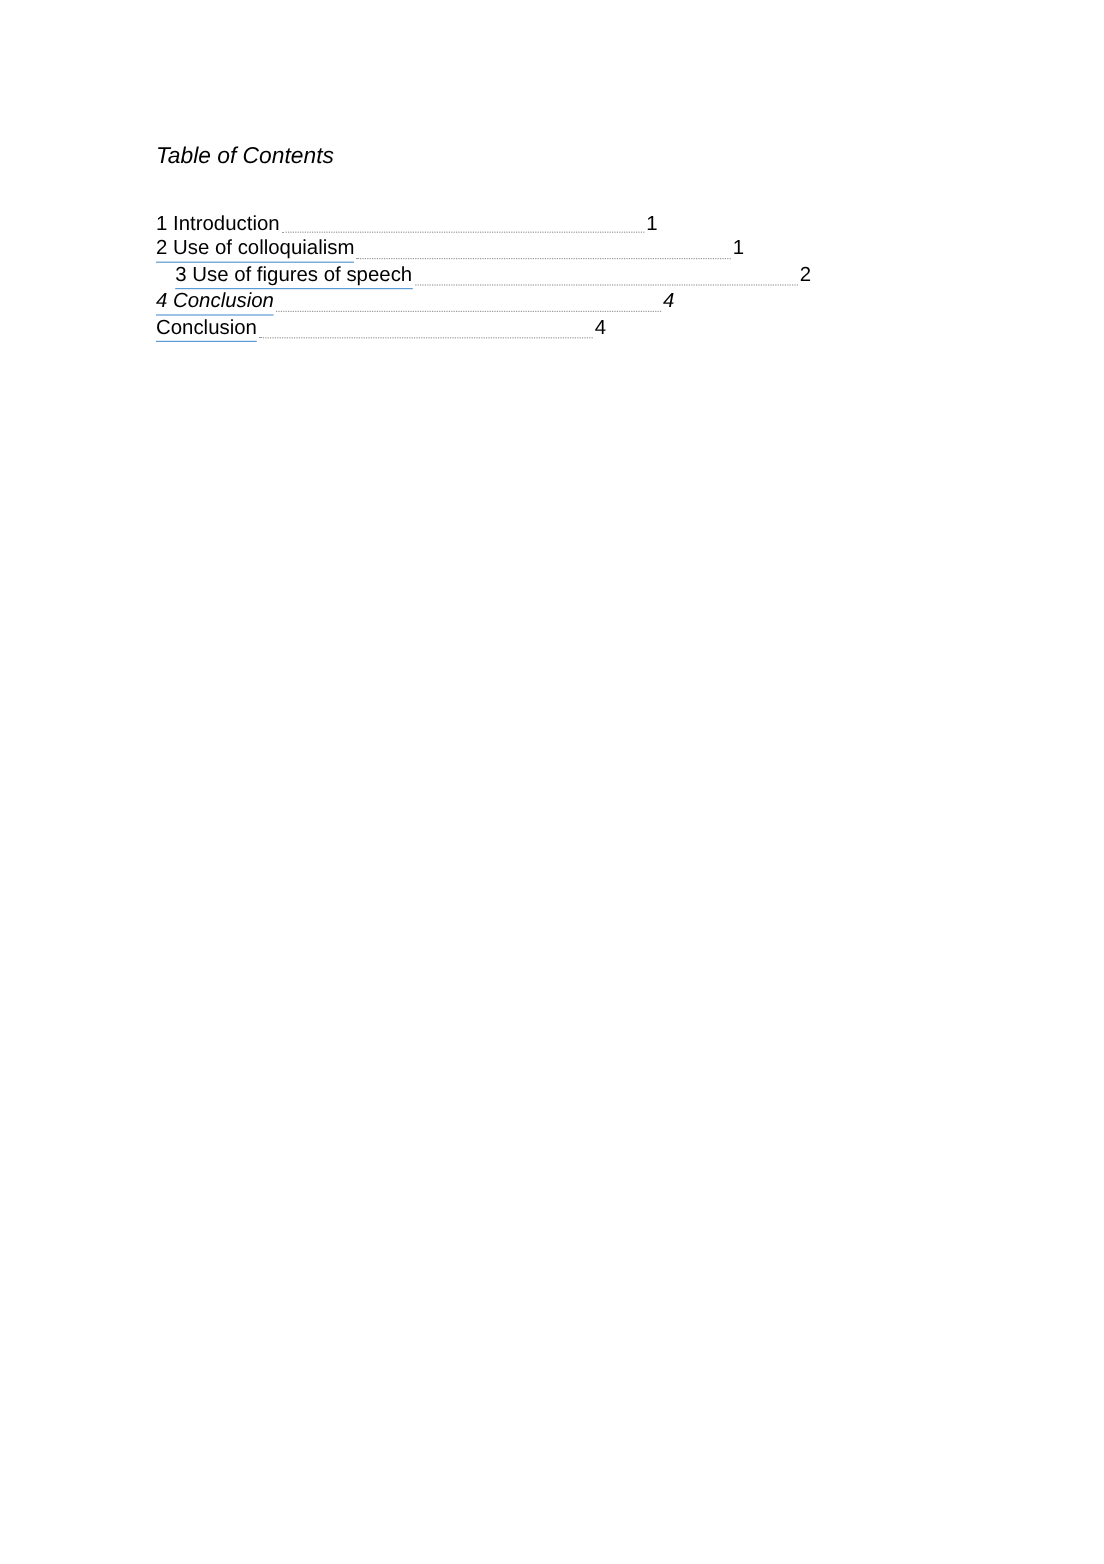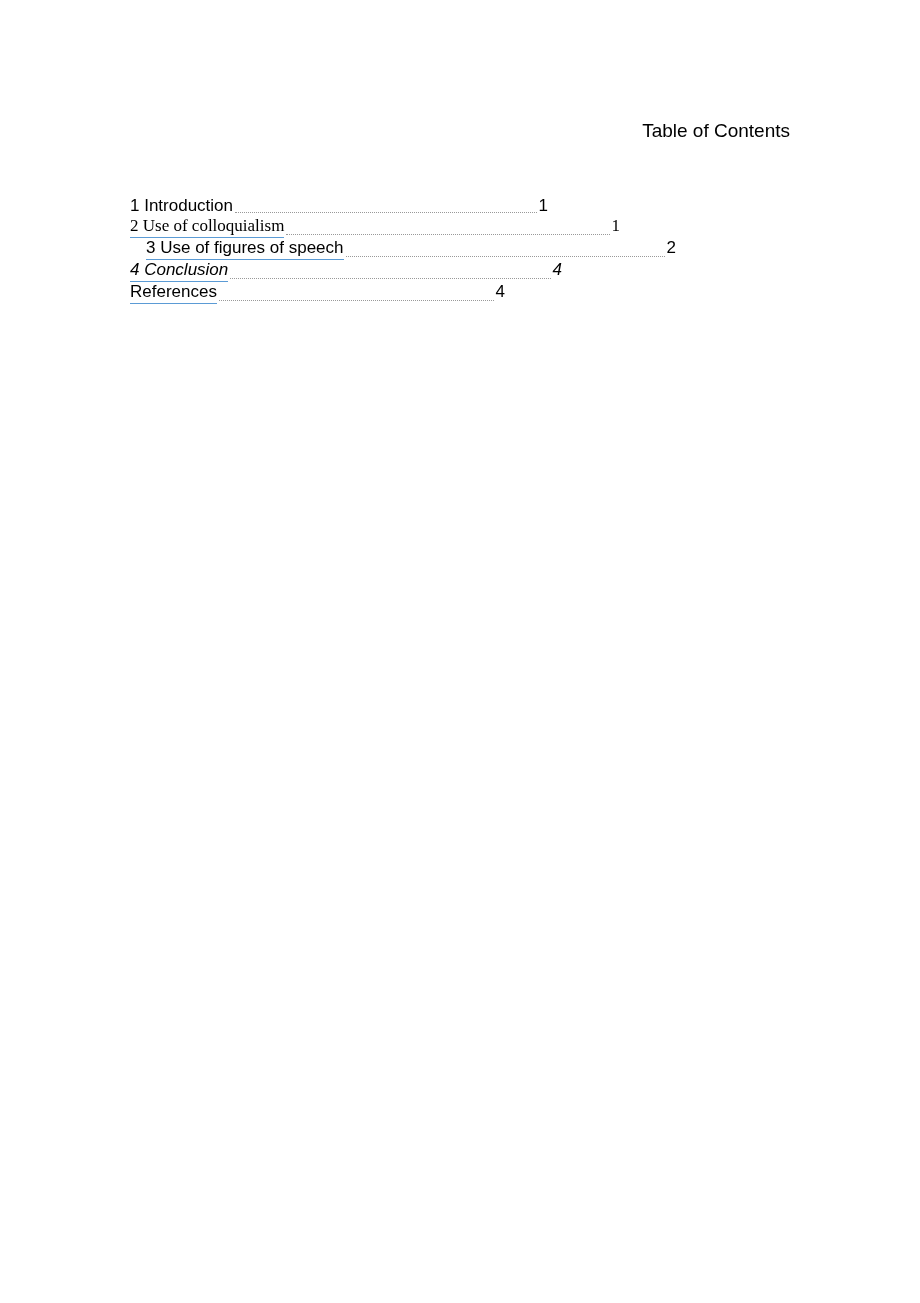--- a/index.html
+++ b/index.html
@@ -9,24 +9,25 @@
     }
     body {
       width: 920px;
       height: 1303px;
       background: #ffffff;
       font-family: Arial, Helvetica, sans-serif;
       color: #000000;
       padding: 120px 130px 0 130px;
     }
     .title {
-      text-align: right;
+      text-align: left;
       font-size: 19px;
-      margin-bottom: 54px;
+      margin-bottom: 35px;
       font-weight: normal;
+      font-style: italic;
     }
     .toc-list {
       display: flex;
       flex-direction: column;
     }
     .toc-entry {
       display: flex;
       align-items: baseline;
       font-size: 17px;
       white-space: nowrap;
@@ -43,21 +44,21 @@
       min-width: 10px;
       border-bottom: 1px dotted #999;
       margin: 0 2px 3px 2px;
       height: 1px;
       align-self: flex-end;
     }
     .toc-page {
       flex-shrink: 0;
     }
     .entry-0 { width: 418px; }
-    .entry-1 { width: 490px; font-family: Liberation Serif, serif; }
+    .entry-1 { width: 490px; }
     .entry-2 { width: 530px; margin-left: 16px; }
     .entry-3 { width: 432px; font-style: italic; }
     .entry-4 { width: 375px; }
   </style>
 </head>
 <body>
 
 <h1 class="title">Table of Contents</h1>
 
 <div class="toc-list">
@@ -75,17 +76,17 @@
     <span class="toc-label underlined">3   Use of figures of speech</span>
     <span class="toc-leader"></span>
     <span class="toc-page">2</span>
   </div>
   <div class="toc-entry entry-3">
     <span class="toc-label underlined">4 Conclusion</span>
     <span class="toc-leader"></span>
     <span class="toc-page">4</span>
   </div>
   <div class="toc-entry entry-4">
-    <span class="toc-label underlined">References</span>
+    <span class="toc-label underlined">Conclusion</span>
     <span class="toc-leader"></span>
     <span class="toc-page">4</span>
   </div>
 </div>
 
 </body></html>

